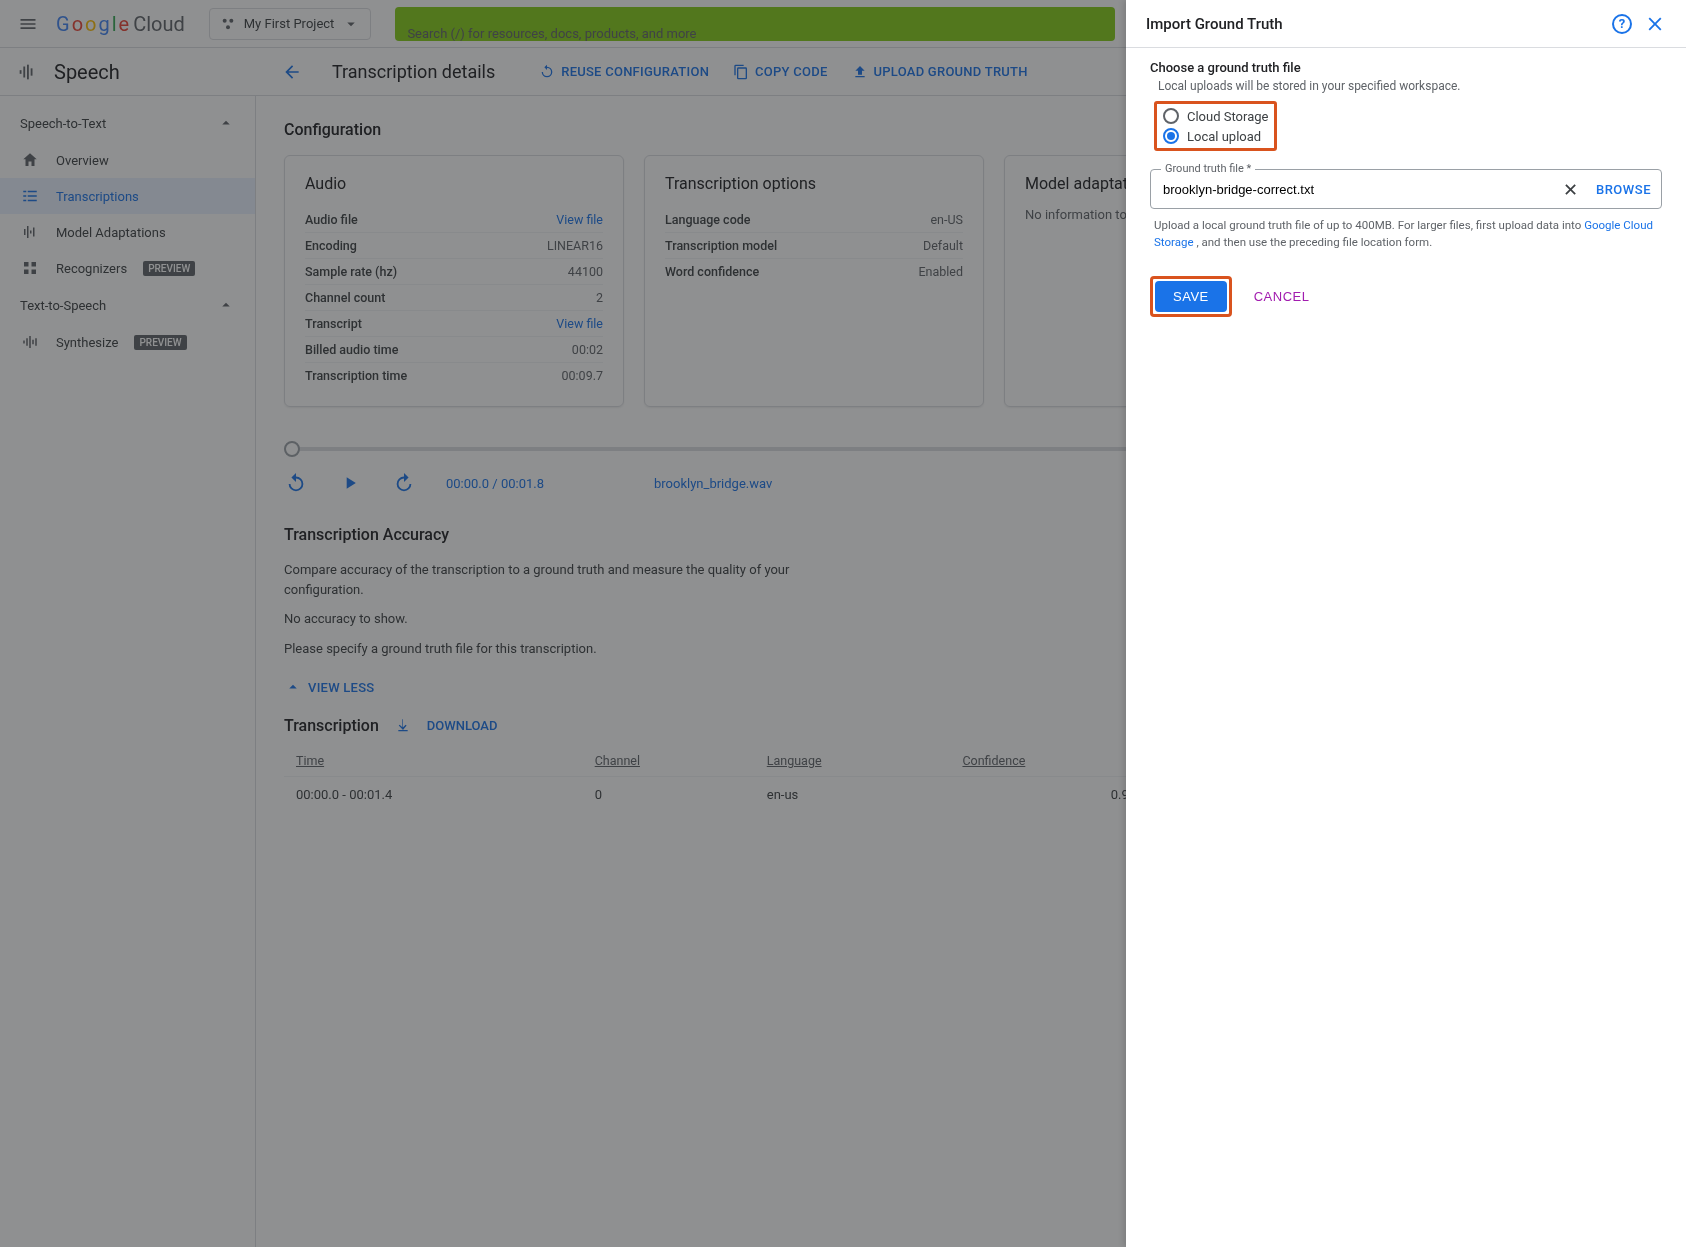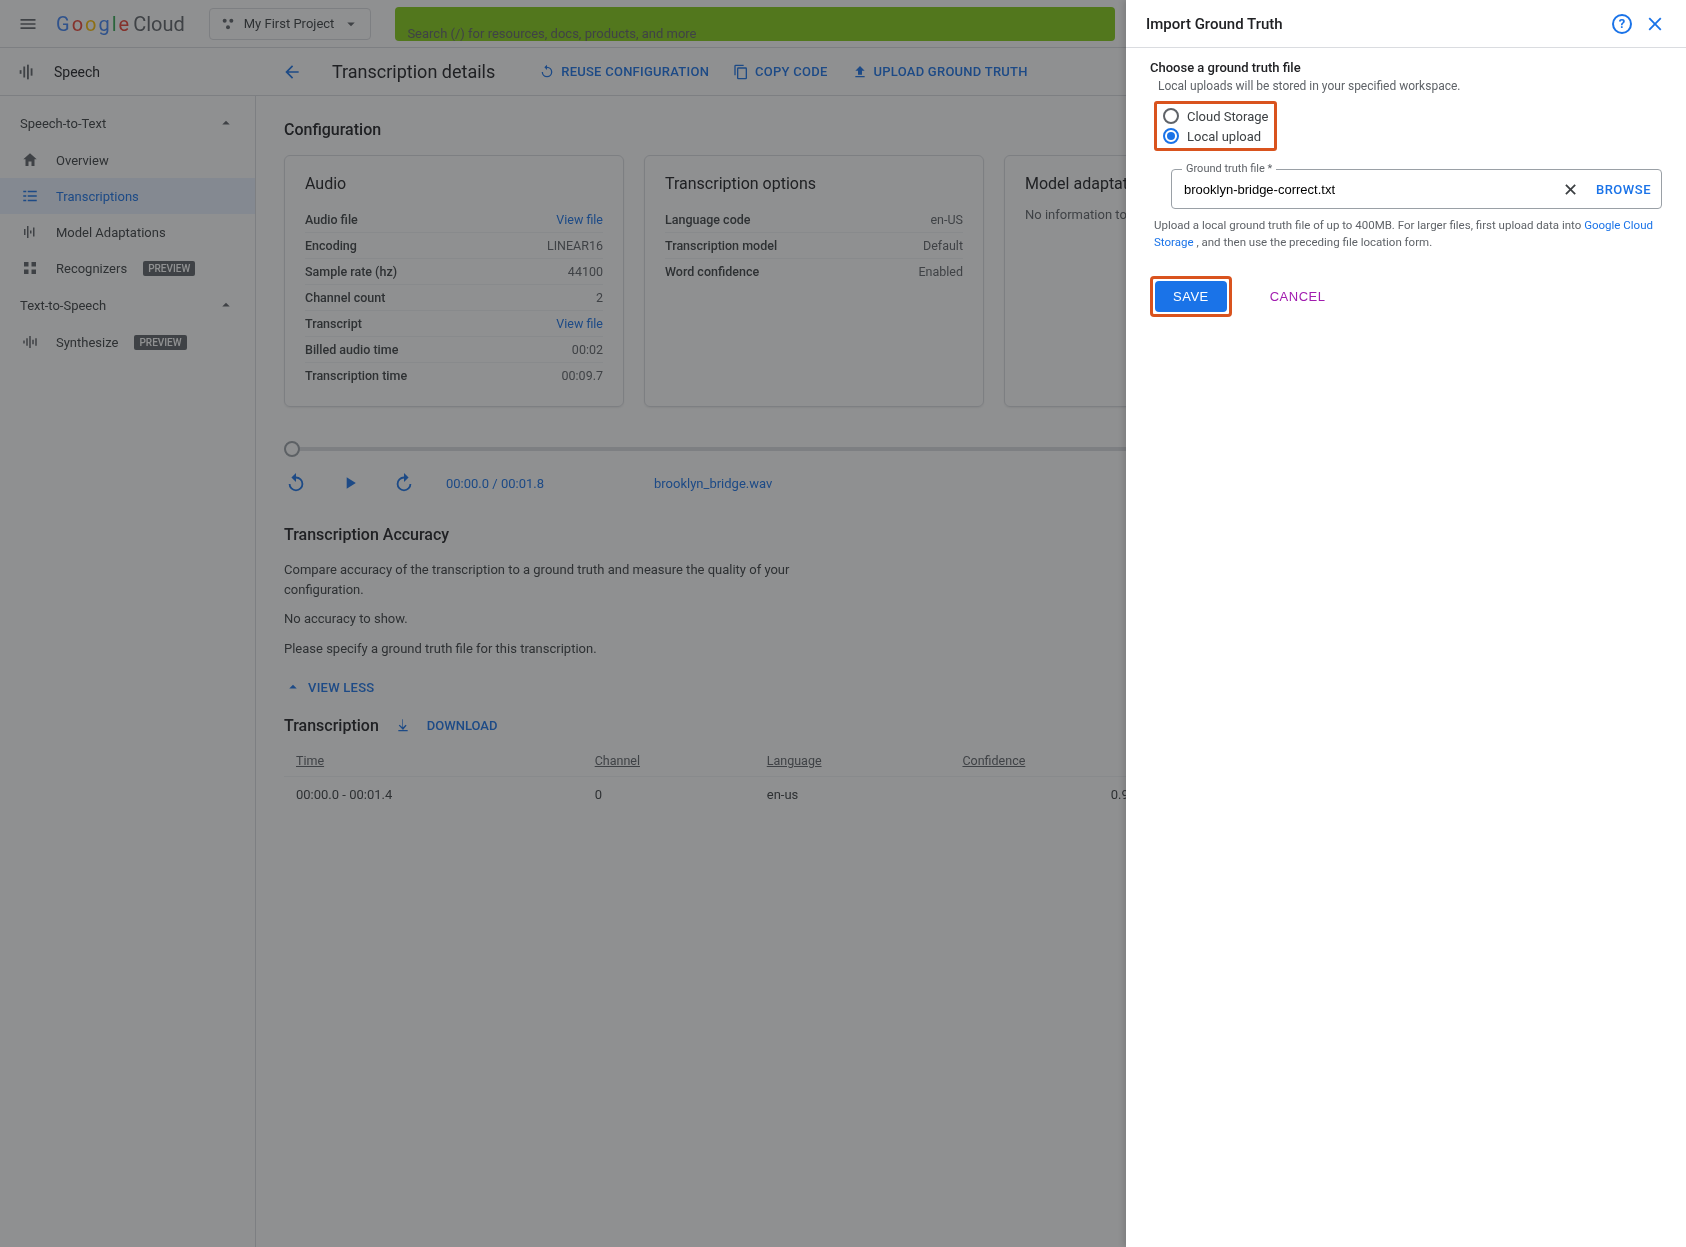--- a/index.html
+++ b/index.html
@@ -5,21 +5,21 @@
 * { box-sizing: border-box; margin: 0; padding: 0; }
 body { font-family: 'Google Sans', Roboto, Arial, sans-serif; font-size: 13px; color: #3c4043; background: #fff; overflow: hidden; }
 .topbar { height: 48px; border-bottom: 1px solid #dadce0; display: flex; align-items: center; padding: 0 8px; gap: 8px; }
 .hamburger { width: 40px; height: 40px; display: flex; align-items: center; justify-content: center; cursor: pointer; }
 .logo { display: flex; align-items: center; gap: 2px; font-size: 20px; font-weight: 400; }
 .logo-g { color: #4285F4; } .logo-o1 { color: #EA4335; } .logo-o2 { color: #FBBC05; } .logo-g2 { color: #4285F4; } .logo-l { color: #34A853; } .logo-e { color: #EA4335; }
 .logo-cloud { color: #5f6368; margin-left: 2px; }
 .project-select { height: 32px; border: 1px solid #dadce0; border-radius: 4px; display: flex; align-items: center; padding: 0 10px; gap: 8px; font-size: 13px; margin-left: 16px; cursor: pointer; }
 .search { flex: 1; max-width: 720px; height: 34px; background: #84cc16; border-radius: 4px; display: flex; align-items: flex-end; padding: 0 12px; color: #5f6368; margin-left: 16px; }
 .subheader { height: 48px; border-bottom: 1px solid #dadce0; display: flex; align-items: center; }
-.service-title { width: 256px; display: flex; align-items: center; padding: 0 16px; gap: 16px; font-size: 14px; color: #202124; }
+.service-title { width: 256px; display: flex; align-items: center; padding: 0 16px; gap: 16px; font-size: 20px; color: #202124; }
 .actionbar { flex: 1; display: flex; align-items: center; padding: 0 20px; gap: 24px; }
 .back-btn { width: 32px; height: 32px; display: flex; align-items: center; justify-content: center; cursor: pointer; color: #5f6368; border-radius: 50%; }
 .page-title { font-size: 18px; color: #202124; margin-right: 20px; }
 .action-link { color: #1a73e8; font-size: 13px; font-weight: 500; display: flex; align-items: center; gap: 6px; cursor: pointer; text-transform: uppercase; letter-spacing: 0.25px; }
 .layout { display: flex; height: calc(100vh - 96px); justify-content: space-between; }
 .sidebar { width: 256px; border-right: 1px solid #dadce0; padding: 8px 0; }
 .side-section { font-size: 13px; color: #3c4043; padding: 10px 20px; display: flex; align-items: center; justify-content: space-between; cursor: pointer; }
 .side-item { display: flex; align-items: center; gap: 16px; padding: 8px 20px; font-size: 13px; color: #3c4043; cursor: pointer; }
 .side-item.active { color: #1a73e8; background: #e8f0fe; border-left: 0; position: relative; }
 .side-icon { width: 20px; height: 20px; color: #5f6368; display: flex; align-items: center; justify-content: center; }
@@ -58,28 +58,28 @@
 .help-icon { color: #1a73e8; width: 20px; height: 20px; display: flex; align-items: center; justify-content: center; cursor: pointer; border: 2px solid #1a73e8; border-radius: 50%; font-size: 13px; font-weight: bold; }
 .close-icon { color: #1a73e8; cursor: pointer; }
 .drawer-body { padding: 12px 24px; font-size: 13px; }
 .drawer-label { font-weight: 500; color: #202124; margin-bottom: 4px; }
 .drawer-sub { color: #5f6368; font-size: 12px; margin: 2px 0 8px 8px; }
 .radio-row { display: flex; align-items: center; gap: 8px; padding: 2px 4px; font-size: 13px; cursor: pointer; }
 .radio-dot { width: 16px; height: 16px; border: 2px solid #5f6368; border-radius: 50%; position: relative; }
 .radio-dot.checked { border-color: #1a73e8; }
 .radio-dot.checked::after { content:''; position:absolute; inset:2px; background:#1a73e8; border-radius:50%; }
 .highlight-box { border: 3px solid #d9531e; border-radius: 3px; padding: 2px 2px; display: inline-block; margin-left: 4px; }
-.field-wrap { position: relative; border: 1px solid #9aa0a6; border-radius: 4px; margin-top: 18px; display: flex; align-items: center; padding: 0 10px 0 12px; height: 40px; margin-left: 21px; }
+.field-wrap { position: relative; border: 1px solid #9aa0a6; border-radius: 4px; margin-top: 18px; display: flex; align-items: center; padding: 0 10px 0 12px; height: 40px; }
 .field-legend { position: absolute; top: -8px; left: 10px; background: #fff; padding: 0 4px; font-size: 11px; color: #5f6368; }
 .field-input { border: none; outline: none; flex: 1; font-size: 13px; }
 .clear-x { cursor: pointer; font-size: 18px; color: #3c4043; padding: 0 8px; }
 .browse { color: #1a73e8; font-weight: 500; font-size: 13px; letter-spacing: 0.5px; cursor: pointer; padding-left: 10px; }
 .helper { font-size: 11.5px; color: #5f6368; margin: 8px 4px 0; line-height: 1.5; }
 .helper a { color: #1a73e8; text-decoration: none; }
-.drawer-actions { display: flex; gap: 28px; margin-top: 24px; align-items: center; }
+.drawer-actions { display: flex; gap: 12px; margin-top: 24px; align-items: center; }
 .save-btn { background: #1a73e8; color: #fff; border: none; padding: 8px 18px; font-size: 13px; font-weight: 500; border-radius: 4px; letter-spacing: 0.5px; cursor: pointer; }
 .save-highlight { border: 3px solid #d9531e; border-radius: 4px; padding: 2px; display: inline-block; }
 .cancel-btn { background: none; border: none; color: #a21caf; font-size: 13px; font-weight: 500; letter-spacing: 0.5px; cursor: pointer; padding: 8px 10px; }
 .chev { display: inline-block; }
 svg { display: block; }
 .card:last-child { flex: 0 0 340px; }
 </style>
 </head>
 <body>
 

